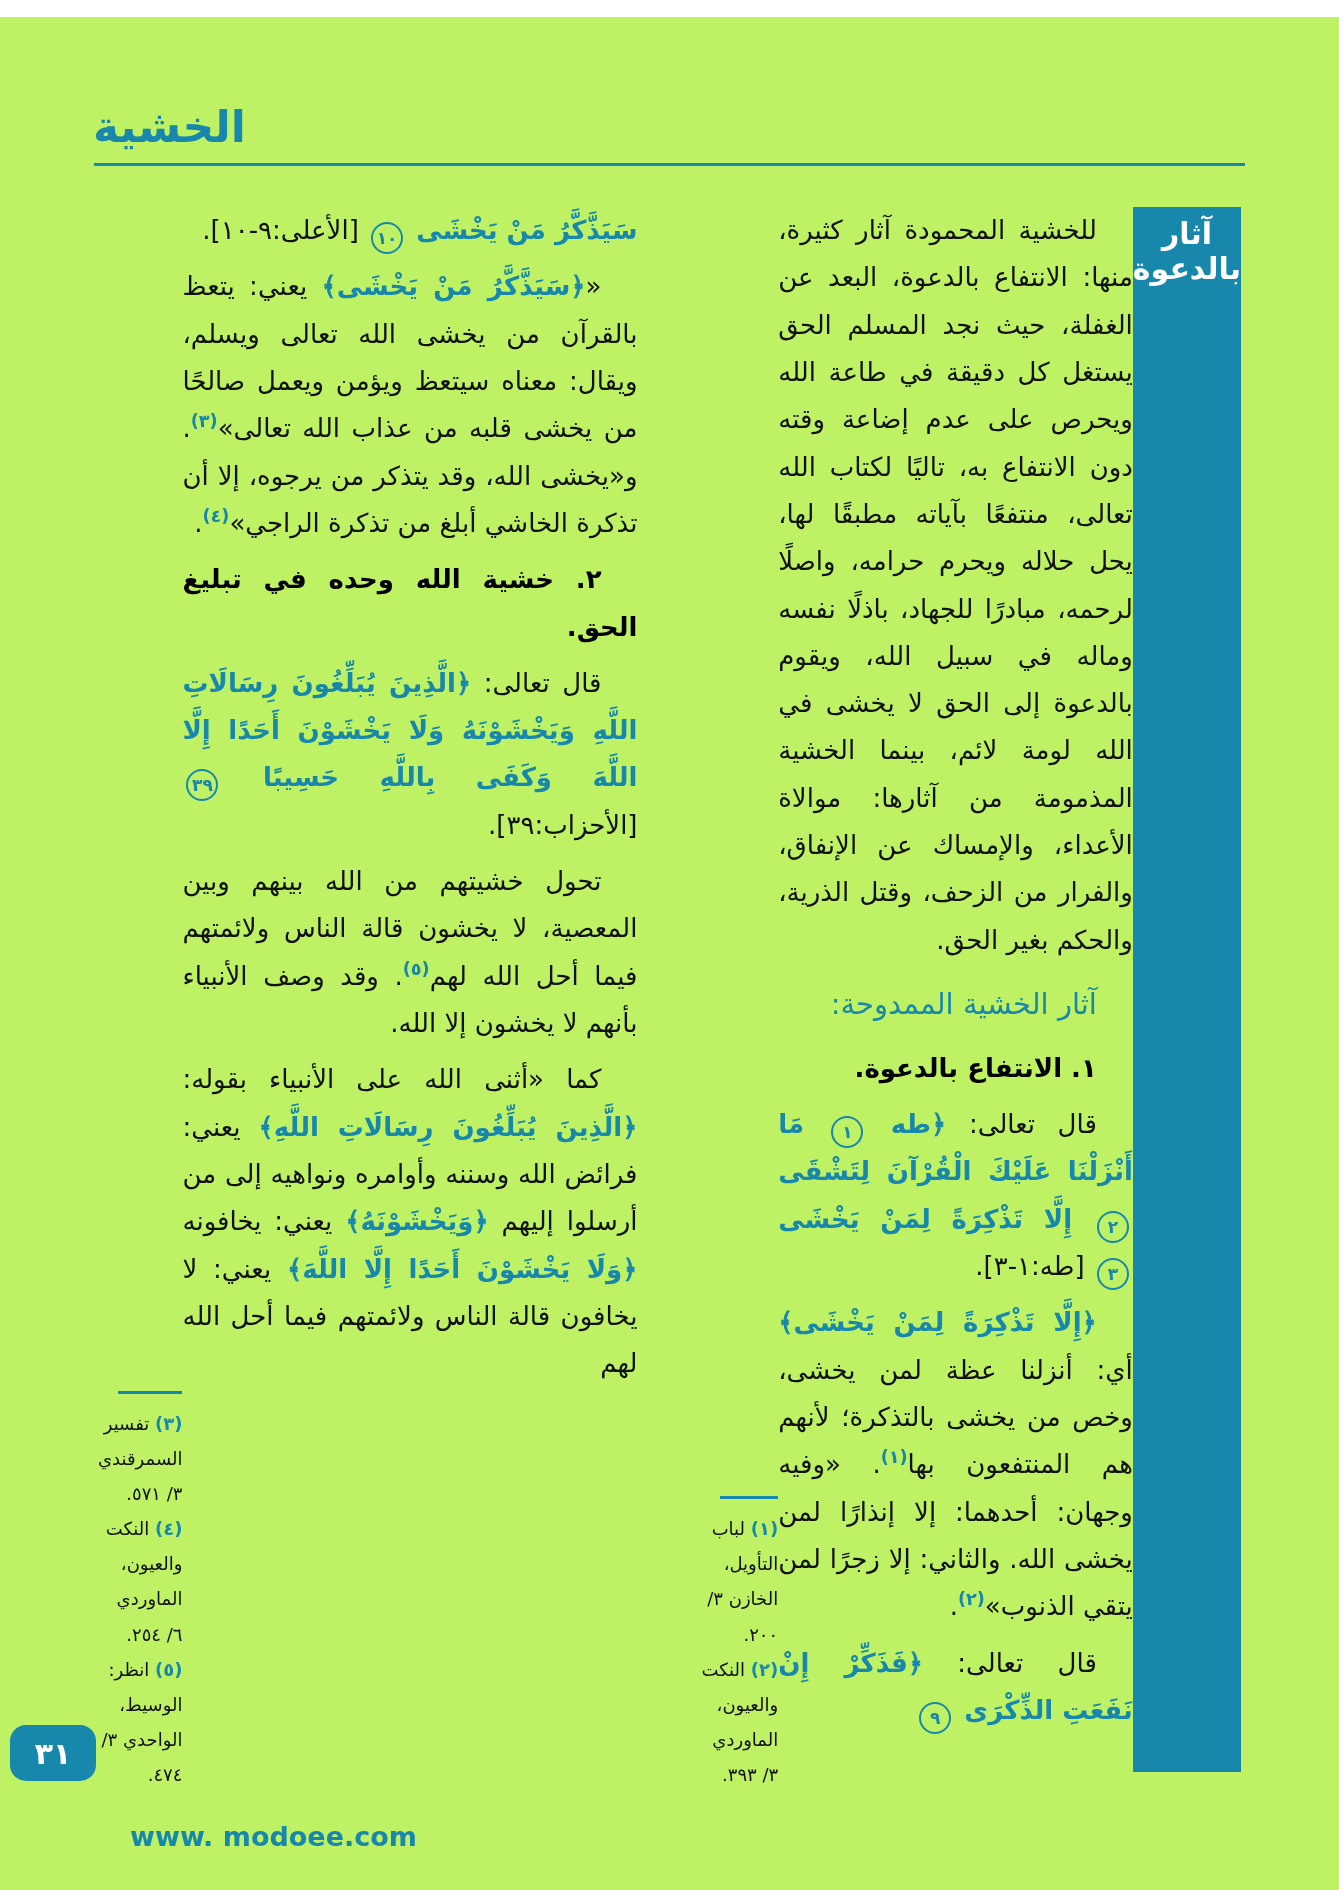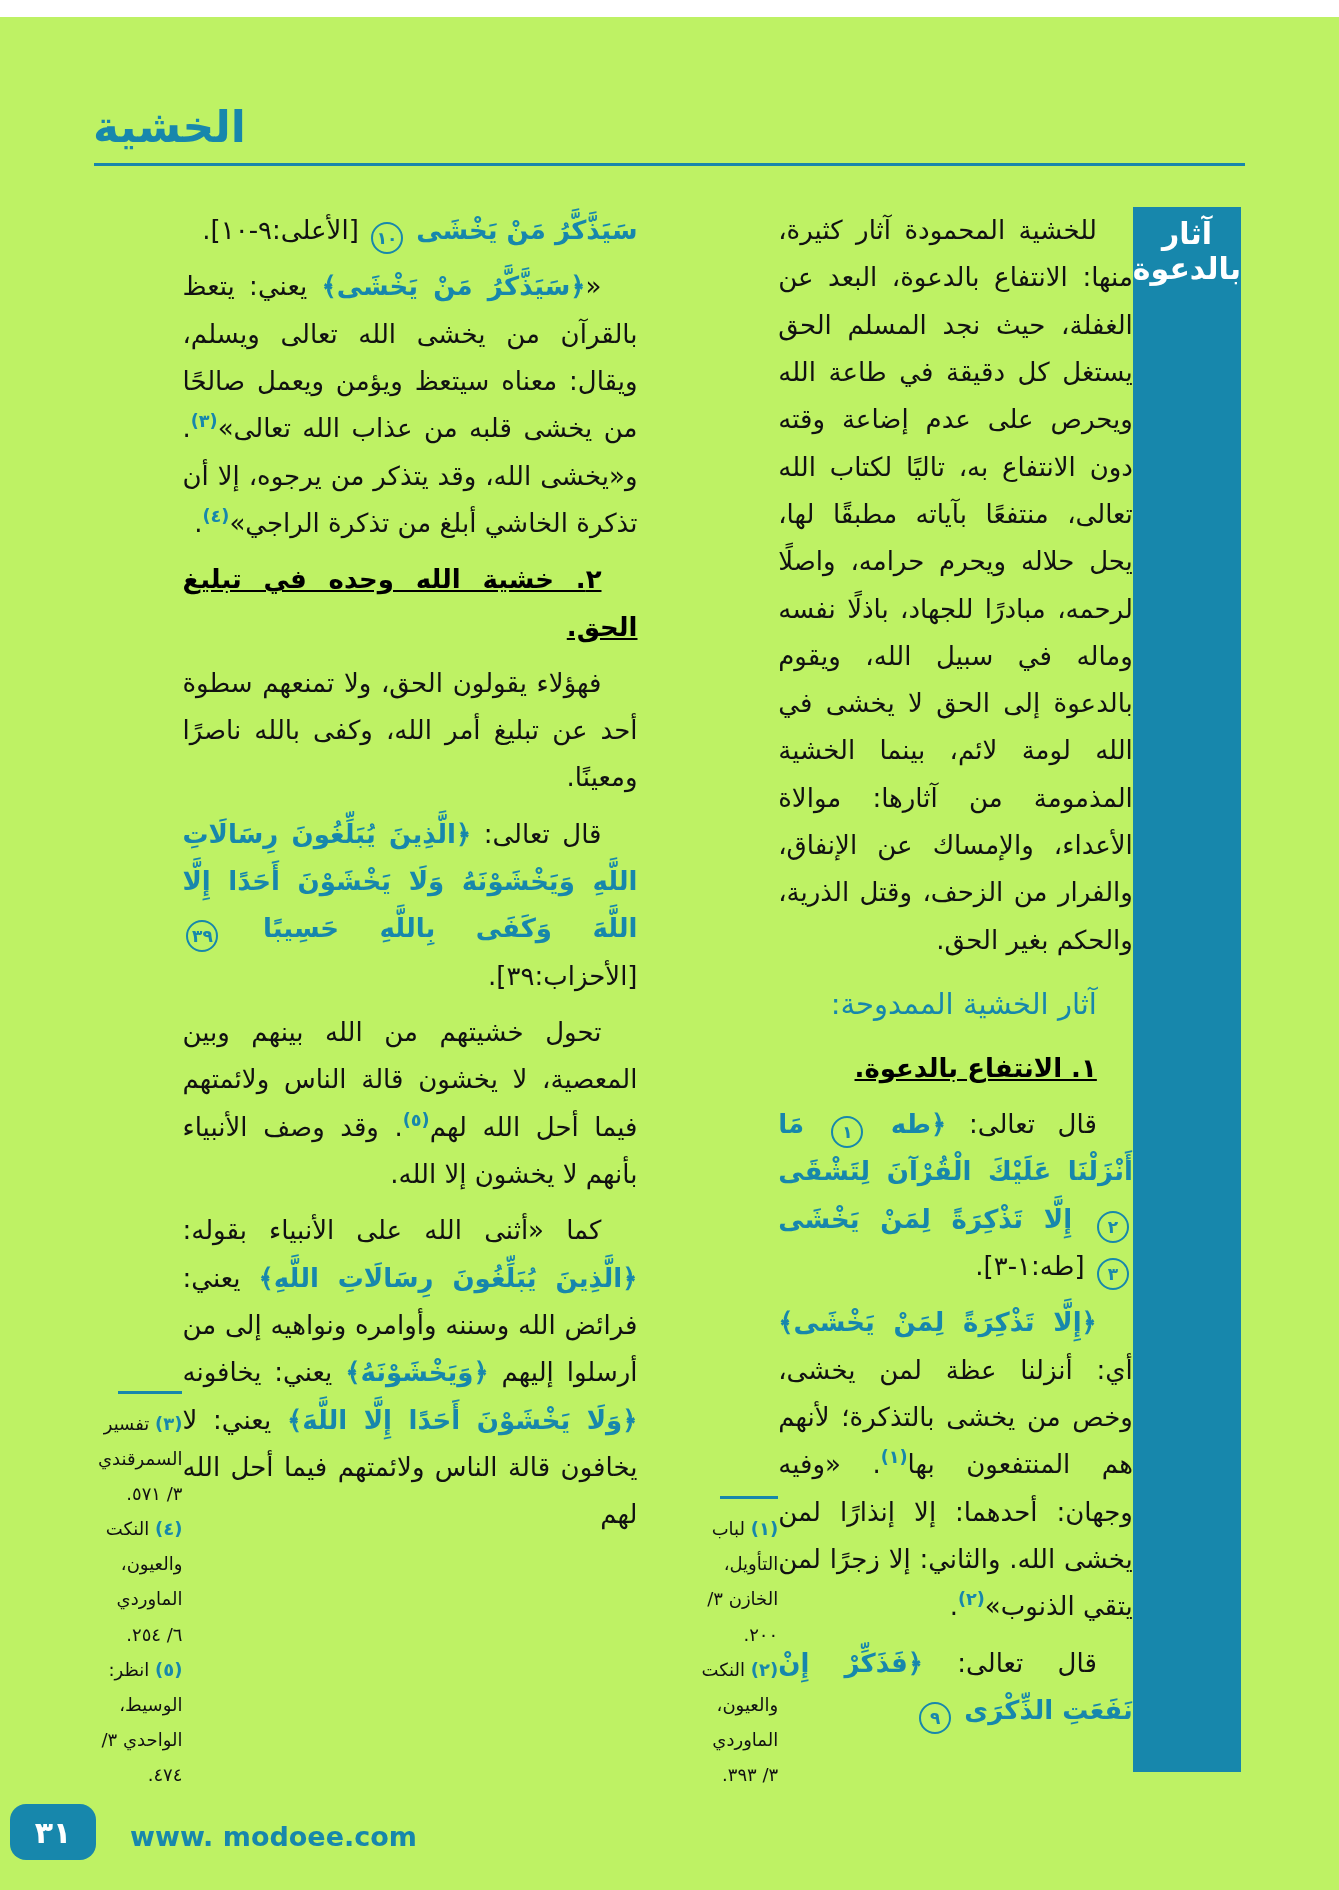--- a/index.html
+++ b/index.html
@@ -31,21 +31,21 @@
   .banner {
     background:var(--accent); color:#fff; text-align:center;
     font-size:30px; font-weight:bold; padding:9px 0 13px;
     margin-bottom:20px;
   }
   .para {
     font-size:26px; line-height:1.82; text-align:justify;
     text-indent:36px; margin-bottom:9px;
   }
   .para.no-indent { text-indent:0; }
-  .para.bold { font-weight:bold; color:#000;text-decoration:underline; }
+  .para.bold { font-weight:bold; color:#000; }
   .para.teal { color:var(--accent); font-weight:normal; font-size:29px; }
   .para.space-top { margin-top:14px; }
   .seg-n {}
   .seg-q { color:var(--accent); font-weight:bold; }
   .seg-r {
     color:var(--accent); font-weight:bold;
     font-size:0.68em; vertical-align:super;
   }
   .seg-a {
     display:inline-block; min-width:32px; height:32px; line-height:28px;
@@ -54,21 +54,21 @@
     text-align:center; margin:0 4px; vertical-align:-5px; text-indent:0;
   }
   
   .footnotes { margin-top:auto; padding-top:10px; }
   .fn-rule { width:76%; height:3px; background:var(--accent); margin-bottom:12px; }
   .fn-item { font-size:18px; line-height:1.95; text-align:right; }
   .fn-num { color:var(--accent); font-weight:bold; }
   .fn-text { color:#111; }
   
   .page-badge {
-    position:absolute; left:10px; top:1787px; width:86px; height:56px;
+    position:absolute; left:10px; top:1708px; width:86px; height:56px;
     background:var(--accent); border-radius:16px;
     color:#fff; font-size:30px; font-weight:bold;
     display:flex; align-items:center; justify-content:center;
   }
   .site {
     position:absolute; left:130px; top:1804px;
     color:var(--accent); font-weight:bold; font-size:27px; direction:ltr;
   }
 </style>
 </head>
@@ -100,21 +100,20 @@
             <div class="fn-item"><span class="fn-num">(٢)</span><span class="fn-text">&nbsp;النكت والعيون، الماوردي ٣/ ٣٩٣.</span></div>
           </div>
       </div>
     </section>
 
     <section class="column">
       <div class="paras">
           <p class="para no-indent"><span class="seg-q">سَيَذَّكَّرُ مَنْ يَخْشَى </span><span class="seg-a">١٠</span><span class="seg-n"> [الأعلى:٩-١٠].</span></p>
           <p class="para"><span class="seg-n">«</span><span class="seg-q">﴿سَيَذَّكَّرُ مَنْ يَخْشَى﴾</span><span class="seg-n"> يعني: يتعظ بالقرآن من يخشى الله تعالى ويسلم، ويقال: معناه سيتعظ ويؤمن ويعمل صالحًا من يخشى قلبه من عذاب الله تعالى»</span><span class="seg-r">(٣)</span><span class="seg-n">. و«يخشى الله، وقد يتذكر من يرجوه، إلا أن تذكرة الخاشي أبلغ من تذكرة الراجي»</span><span class="seg-r">(٤)</span><span class="seg-n">.</span></p>
           <p class="para bold"><span class="seg-n">٢. خشية الله وحده في تبليغ الحق.</span></p>
-          <p class="para"><span class="seg-n">فهؤلاء يقولون الحق، ولا تمنعهم سطوة أحد عن تبليغ أمر الله، وكفى بالله ناصرًا ومعينًا.</span></p>
           <p class="para"><span class="seg-n">قال تعالى: </span><span class="seg-q">﴿الَّذِينَ يُبَلِّغُونَ رِسَالَاتِ اللَّهِ وَيَخْشَوْنَهُ وَلَا يَخْشَوْنَ أَحَدًا إِلَّا اللَّهَ وَكَفَى بِاللَّهِ حَسِيبًا </span><span class="seg-a">٣٩</span><span class="seg-n"> [الأحزاب:٣٩].</span></p>
           <p class="para"><span class="seg-n">تحول خشيتهم من الله بينهم وبين المعصية، لا يخشون قالة الناس ولائمتهم فيما أحل الله لهم</span><span class="seg-r">(٥)</span><span class="seg-n">. وقد وصف الأنبياء بأنهم لا يخشون إلا الله.</span></p>
           <p class="para"><span class="seg-n">كما «أثنى الله على الأنبياء بقوله: </span><span class="seg-q">﴿الَّذِينَ يُبَلِّغُونَ رِسَالَاتِ اللَّهِ﴾</span><span class="seg-n"> يعني: فرائض الله وسننه وأوامره ونواهيه إلى من أرسلوا إليهم </span><span class="seg-q">﴿وَيَخْشَوْنَهُ﴾</span><span class="seg-n"> يعني: يخافونه </span><span class="seg-q">﴿وَلَا يَخْشَوْنَ أَحَدًا إِلَّا اللَّهَ﴾</span><span class="seg-n"> يعني: لا يخافون قالة الناس ولائمتهم فيما أحل الله لهم</span></p>
         </div>
       <div class="footnotes">
         <div class="fn-rule"></div>
         <div class="fn-list">
             <div class="fn-item"><span class="fn-num">(٣)</span><span class="fn-text">&nbsp;تفسير السمرقندي ٣/ ٥٧١.</span></div>
             <div class="fn-item"><span class="fn-num">(٤)</span><span class="fn-text">&nbsp;النكت والعيون، الماوردي ٦/ ٢٥٤.</span></div>
             <div class="fn-item"><span class="fn-num">(٥)</span><span class="fn-text">&nbsp;انظر: الوسيط، الواحدي ٣/ ٤٧٤.</span></div>

